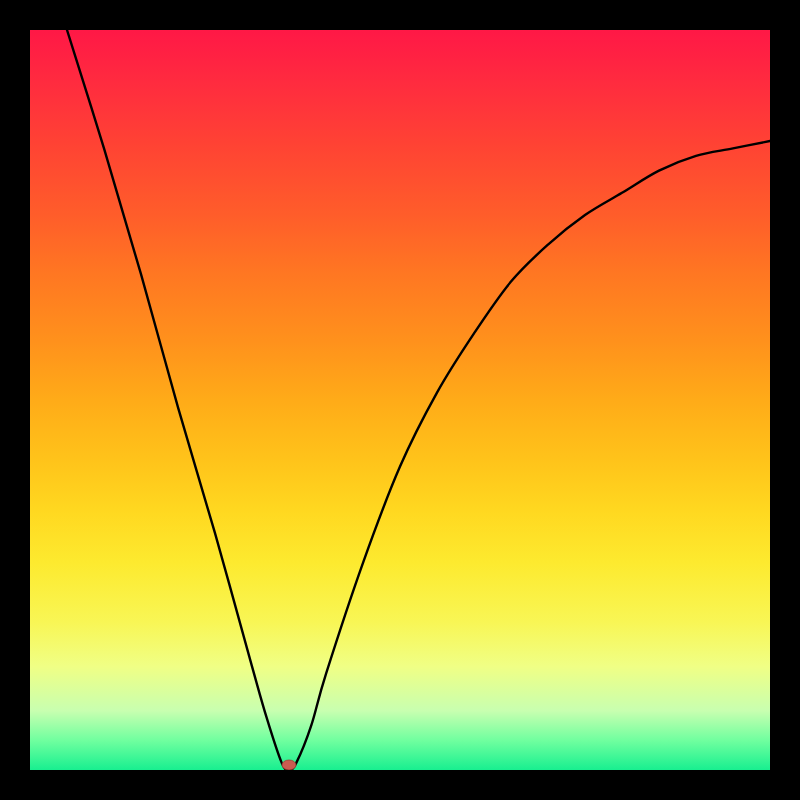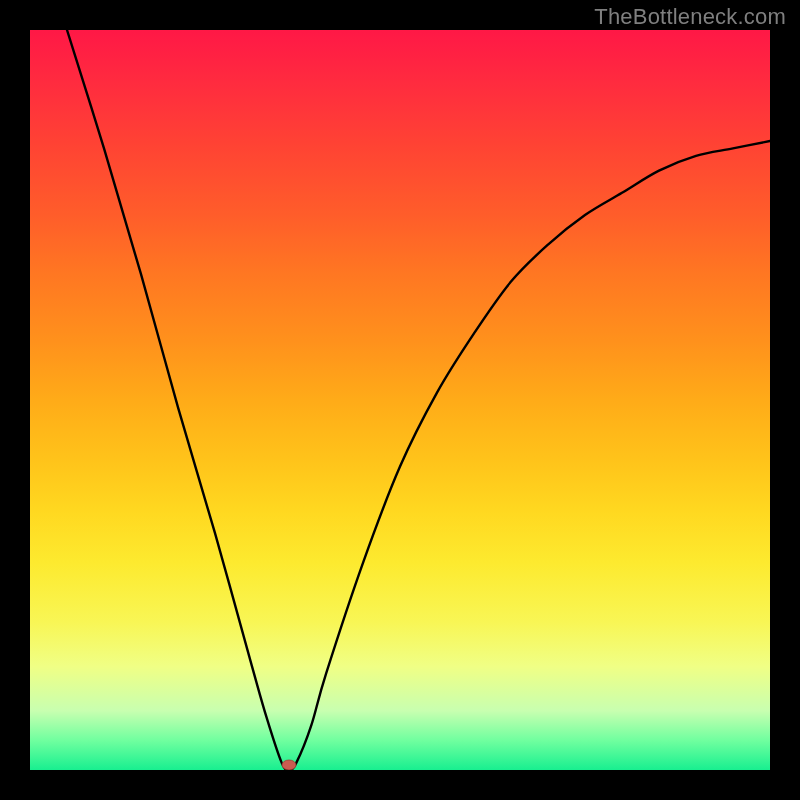--- a/index.html
+++ b/index.html
@@ -56,21 +56,20 @@
     left: 0;
     top: 0;
     width: 740px;
     height: 740px;
   }
 </style>
 </head>
 <body>
 
 <div class="frame">
-  <div class="watermark">TheBottleneck.com</div>
 
   <div class="plot">
     <svg class="curve" viewBox="0 0 740 740" preserveAspectRatio="none">
       <path fill="none" stroke="#000" stroke-width="2.4" stroke-linecap="round" stroke-linejoin="round" d="M 37.00 0.00 C 43.17 19.73 61.67 77.70 74.00 118.40 C 86.33 159.10 98.67 201.03 111.00 244.20 C 123.33 287.37 135.67 334.23 148.00 377.40 C 160.33 420.57 172.67 460.03 185.00 503.20 C 197.33 546.37 213.37 605.57 222.00 636.40 C 230.63 667.23 231.87 672.17 236.80 688.20 C 241.73 704.23 247.90 723.97 251.60 732.60 C 255.30 741.23 256.53 740.00 259.00 740.00 C 261.47 740.00 262.70 740.00 266.40 732.60 C 270.10 725.20 276.27 710.40 281.20 695.60 C 286.13 680.80 287.37 670.93 296.00 643.80 C 304.63 616.67 320.67 567.33 333.00 532.80 C 345.33 498.27 357.67 464.97 370.00 436.60 C 382.33 408.23 394.67 384.80 407.00 362.60 C 419.33 340.40 431.67 321.90 444.00 303.40 C 456.33 284.90 468.67 266.40 481.00 251.60 C 493.33 236.80 505.67 225.70 518.00 214.60 C 530.33 203.50 542.67 193.63 555.00 185.00 C 567.33 176.37 579.67 170.20 592.00 162.80 C 604.33 155.40 616.67 146.77 629.00 140.60 C 641.33 134.43 653.67 129.50 666.00 125.80 C 678.33 122.10 690.67 120.87 703.00 118.40 C 715.33 115.93 733.83 112.23 740.00 111.00"></path>
       <ellipse cy="735" rx="7" ry="5" fill="#c95c50" stroke="#9e4036" stroke-width="0.8" cx="259.00"></ellipse>
     </svg>
   </div>
 </div>
 
 </body></html>

